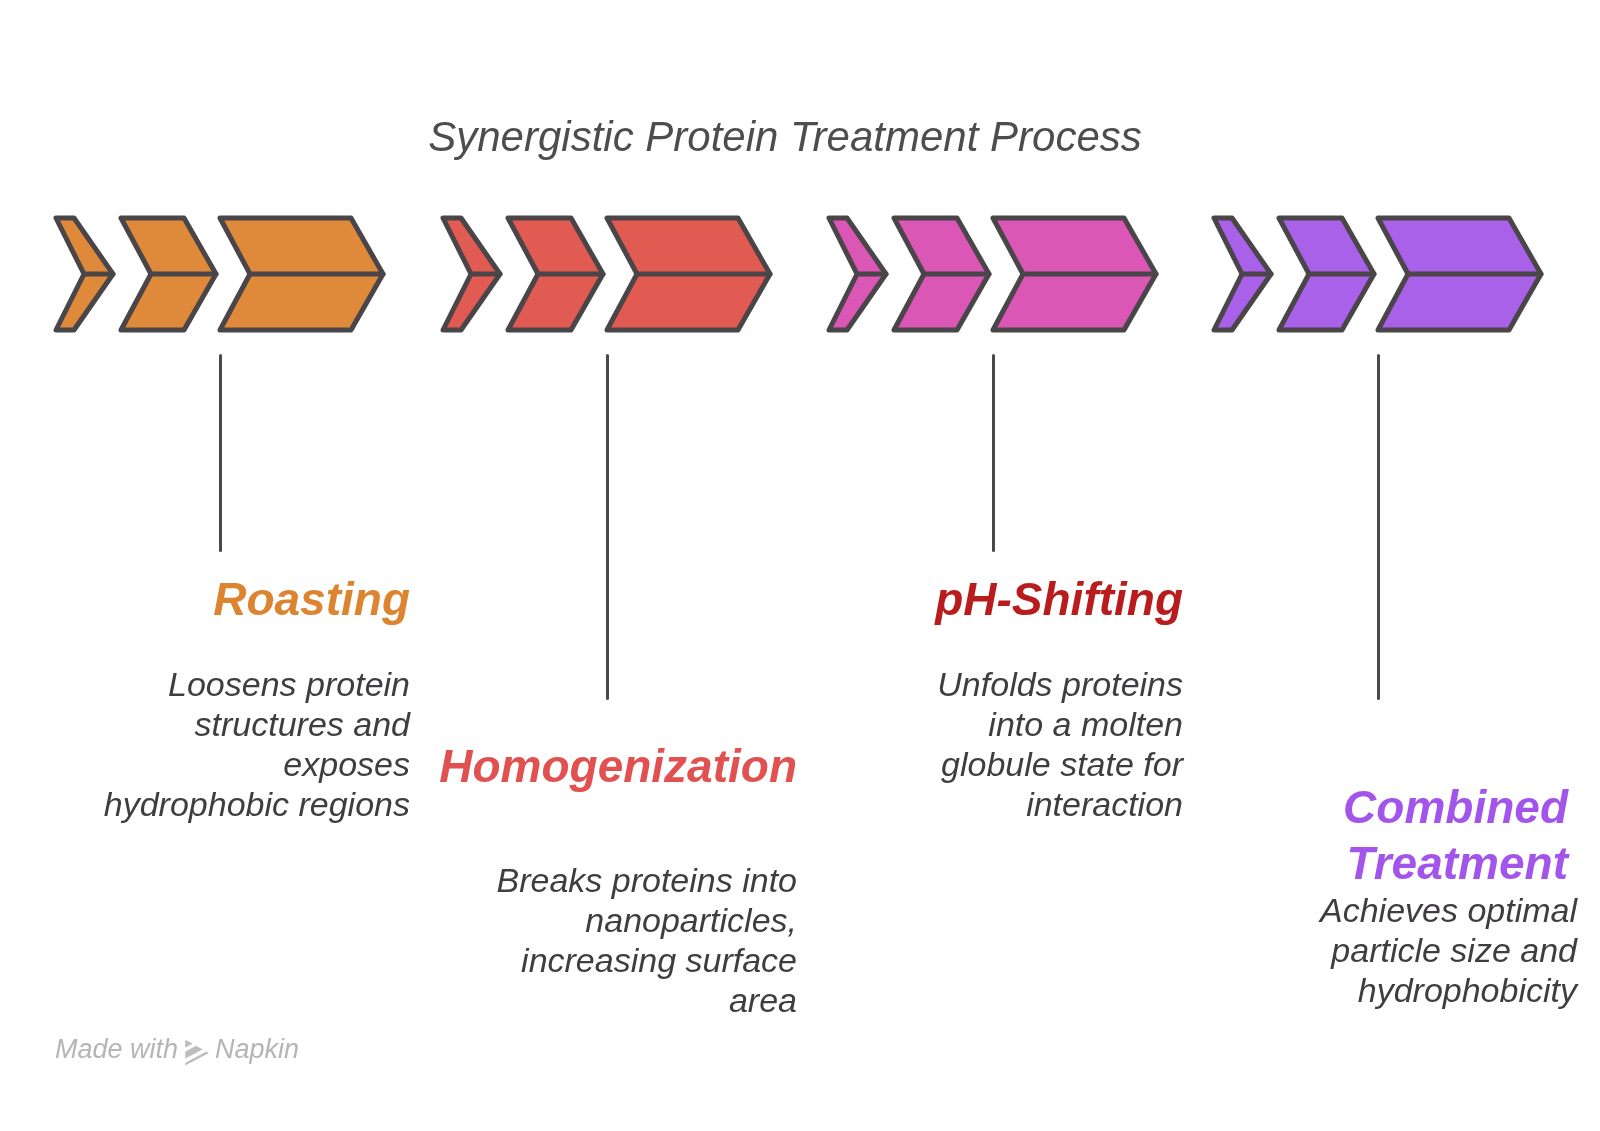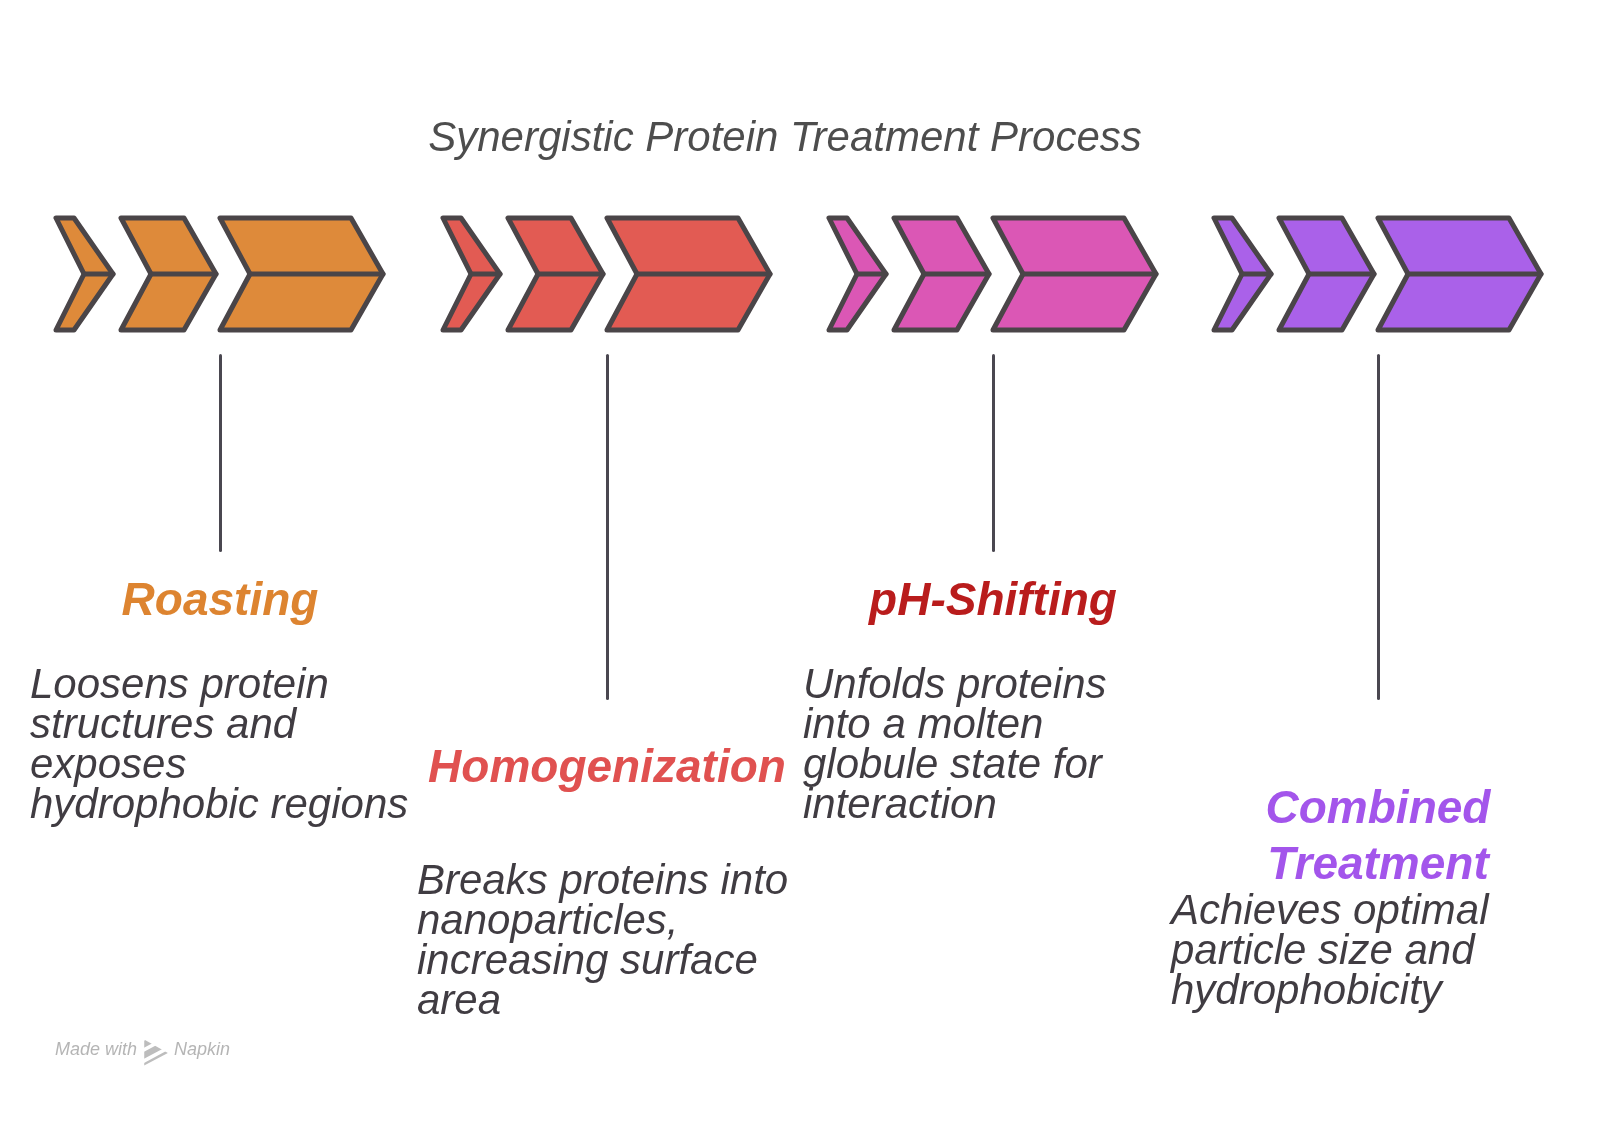--- a/index.html
+++ b/index.html
@@ -56,54 +56,54 @@
   .connector.short { height: 198px; }
   .connector.long  { height: 346px; }
   .g1 .connector { left: 219px; }
   .g2 .connector { left: 606px; }
   .g3 .connector { left: 992px; }
   .g4 .connector { left: 1377px; }
 
   .step-title {
     position: absolute;
     width: 380px;
-    text-align: center;
+    text-align: right;
     font-size: 46px;
     line-height: 56px;
     font-weight: 700;
     white-space: pre-line;
   }
   .step-desc {
     position: absolute;
     width: 380px;
-    text-align: left;
-    font-size: 42px;
+    text-align: right;
+    font-size: 34px;
     line-height: 40px;
     font-weight: 400;
     color: var(--description-text, #403C42);
     white-space: pre-line;
   }
   .g1 .step-title { left: 30px;  top: 571px; }
   .g1 .step-desc  { left: 30px;  top: 664px; }
   .g2 .step-title { left: 417px; top: 738px; }
   .g2 .step-desc  { left: 417px; top: 860px; }
   .g3 .step-title { left: 803px; top: 571px; }
   .g3 .step-desc  { left: 803px; top: 664px; }
   .g4 .step-title { left: 1188px; top: 739px; }
-  .g4 .step-desc  { left: 1171px; top: 890px; }
+  .g4 .step-desc  { left: 1197px; top: 890px; }
 
   .footer {
     position: absolute;
     left: 55px;
     top: 1032px;
     display: flex;
     align-items: center;
     gap: 3px;
     color: var(--footer-text, #B5B5B5);
-    font-size: 18px;
+    font-size: 27px;
     font-weight: 400;
   }
   .footer .napkin-icon { display: inline-block; width: 31px; height: 31px; margin-top: 4px; }
 </style>
 </head>
 <body>
 
 <div class="canvas">
 
   <h1 class="main-title">Synergistic Protein Treatment Process</h1>

